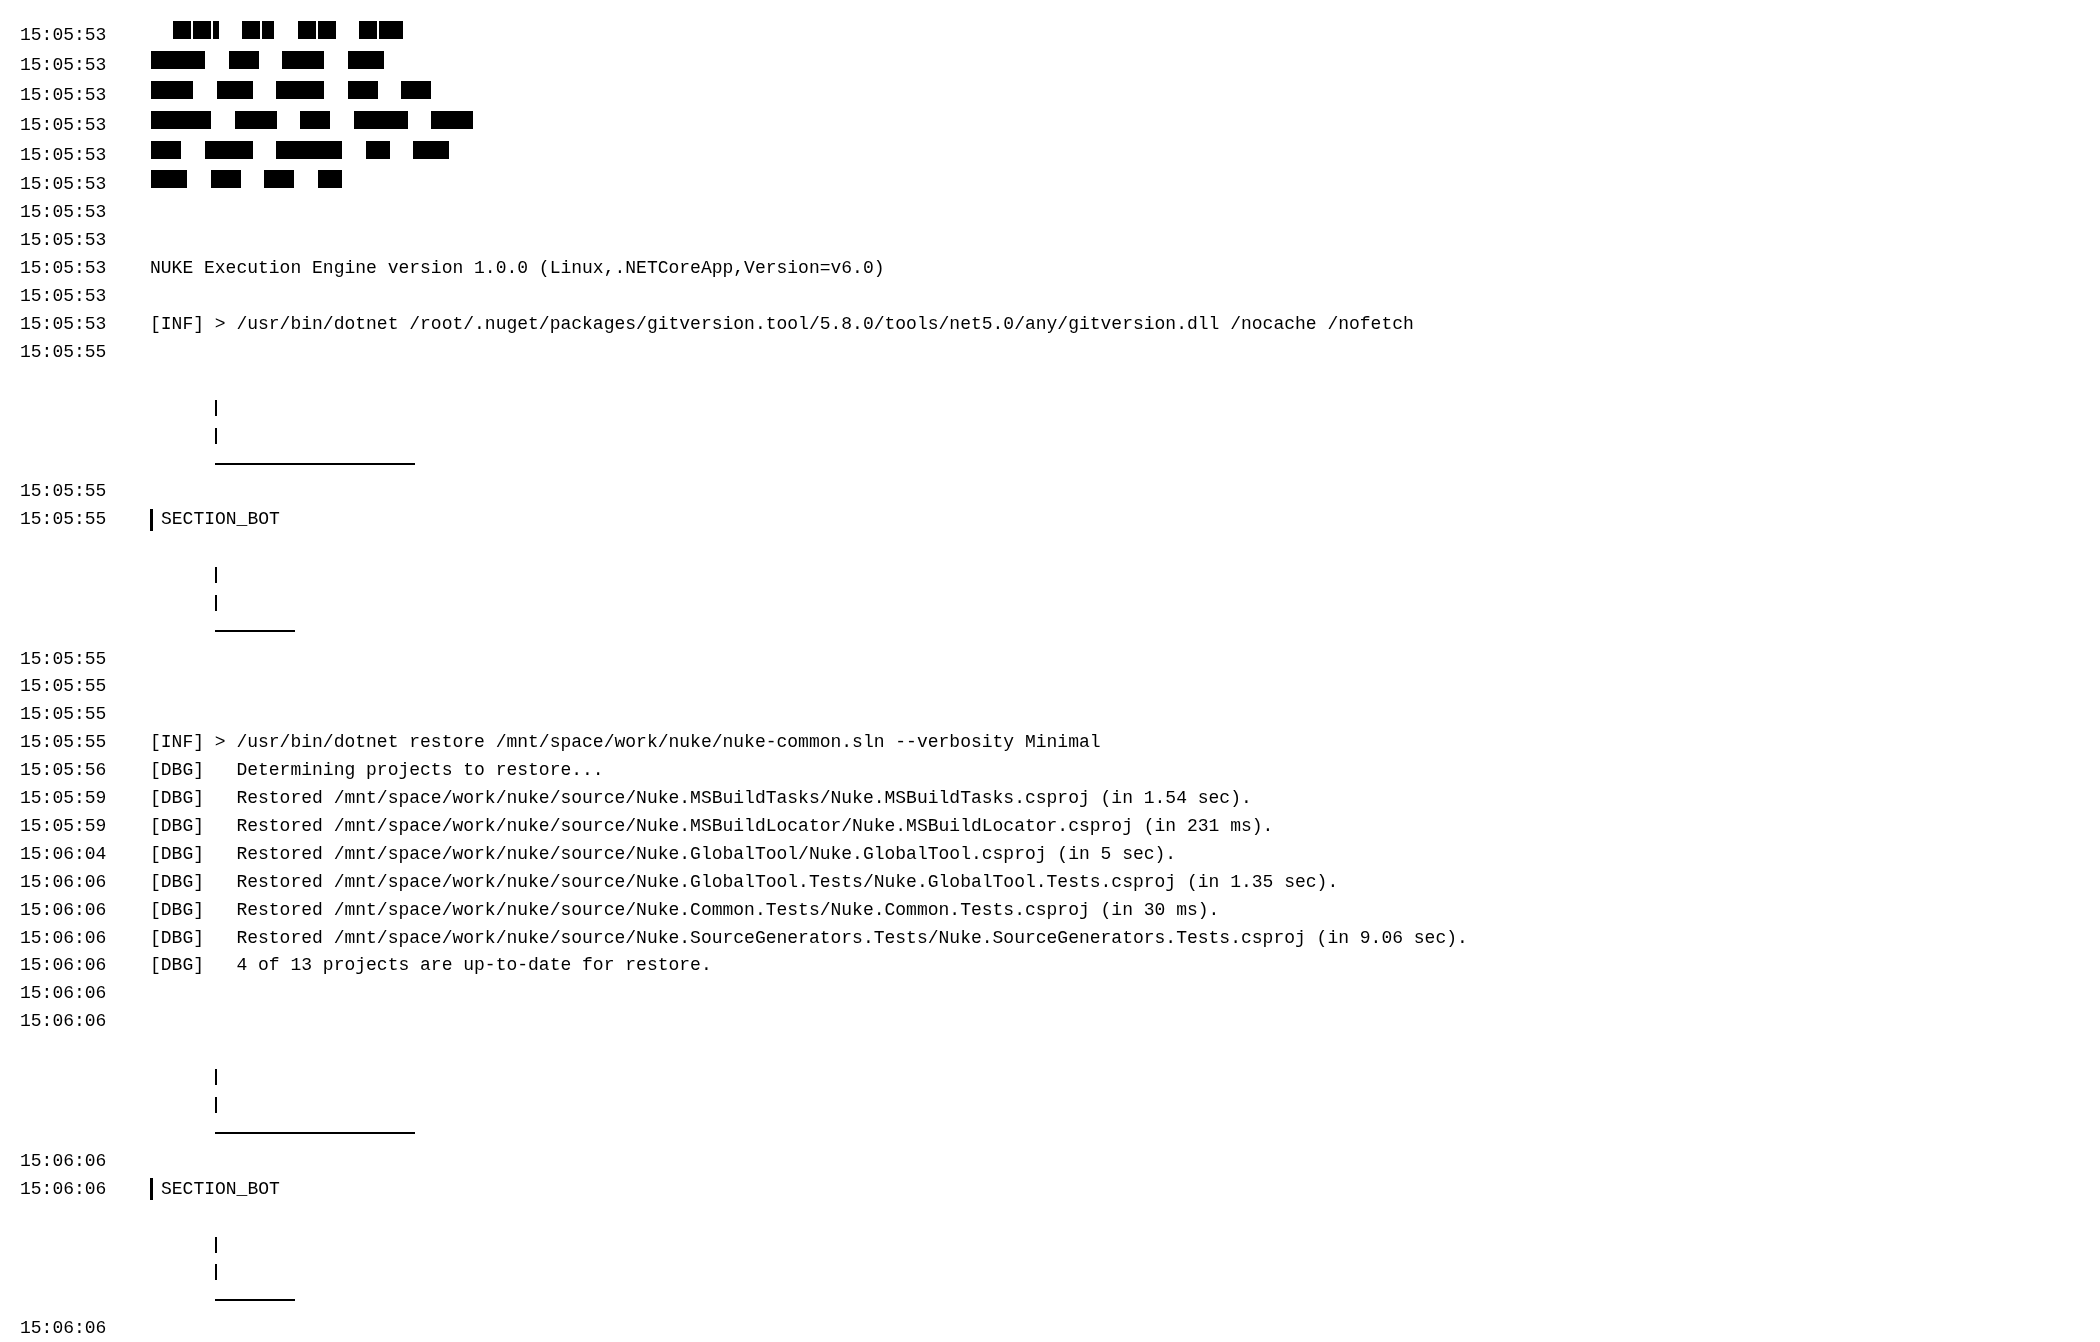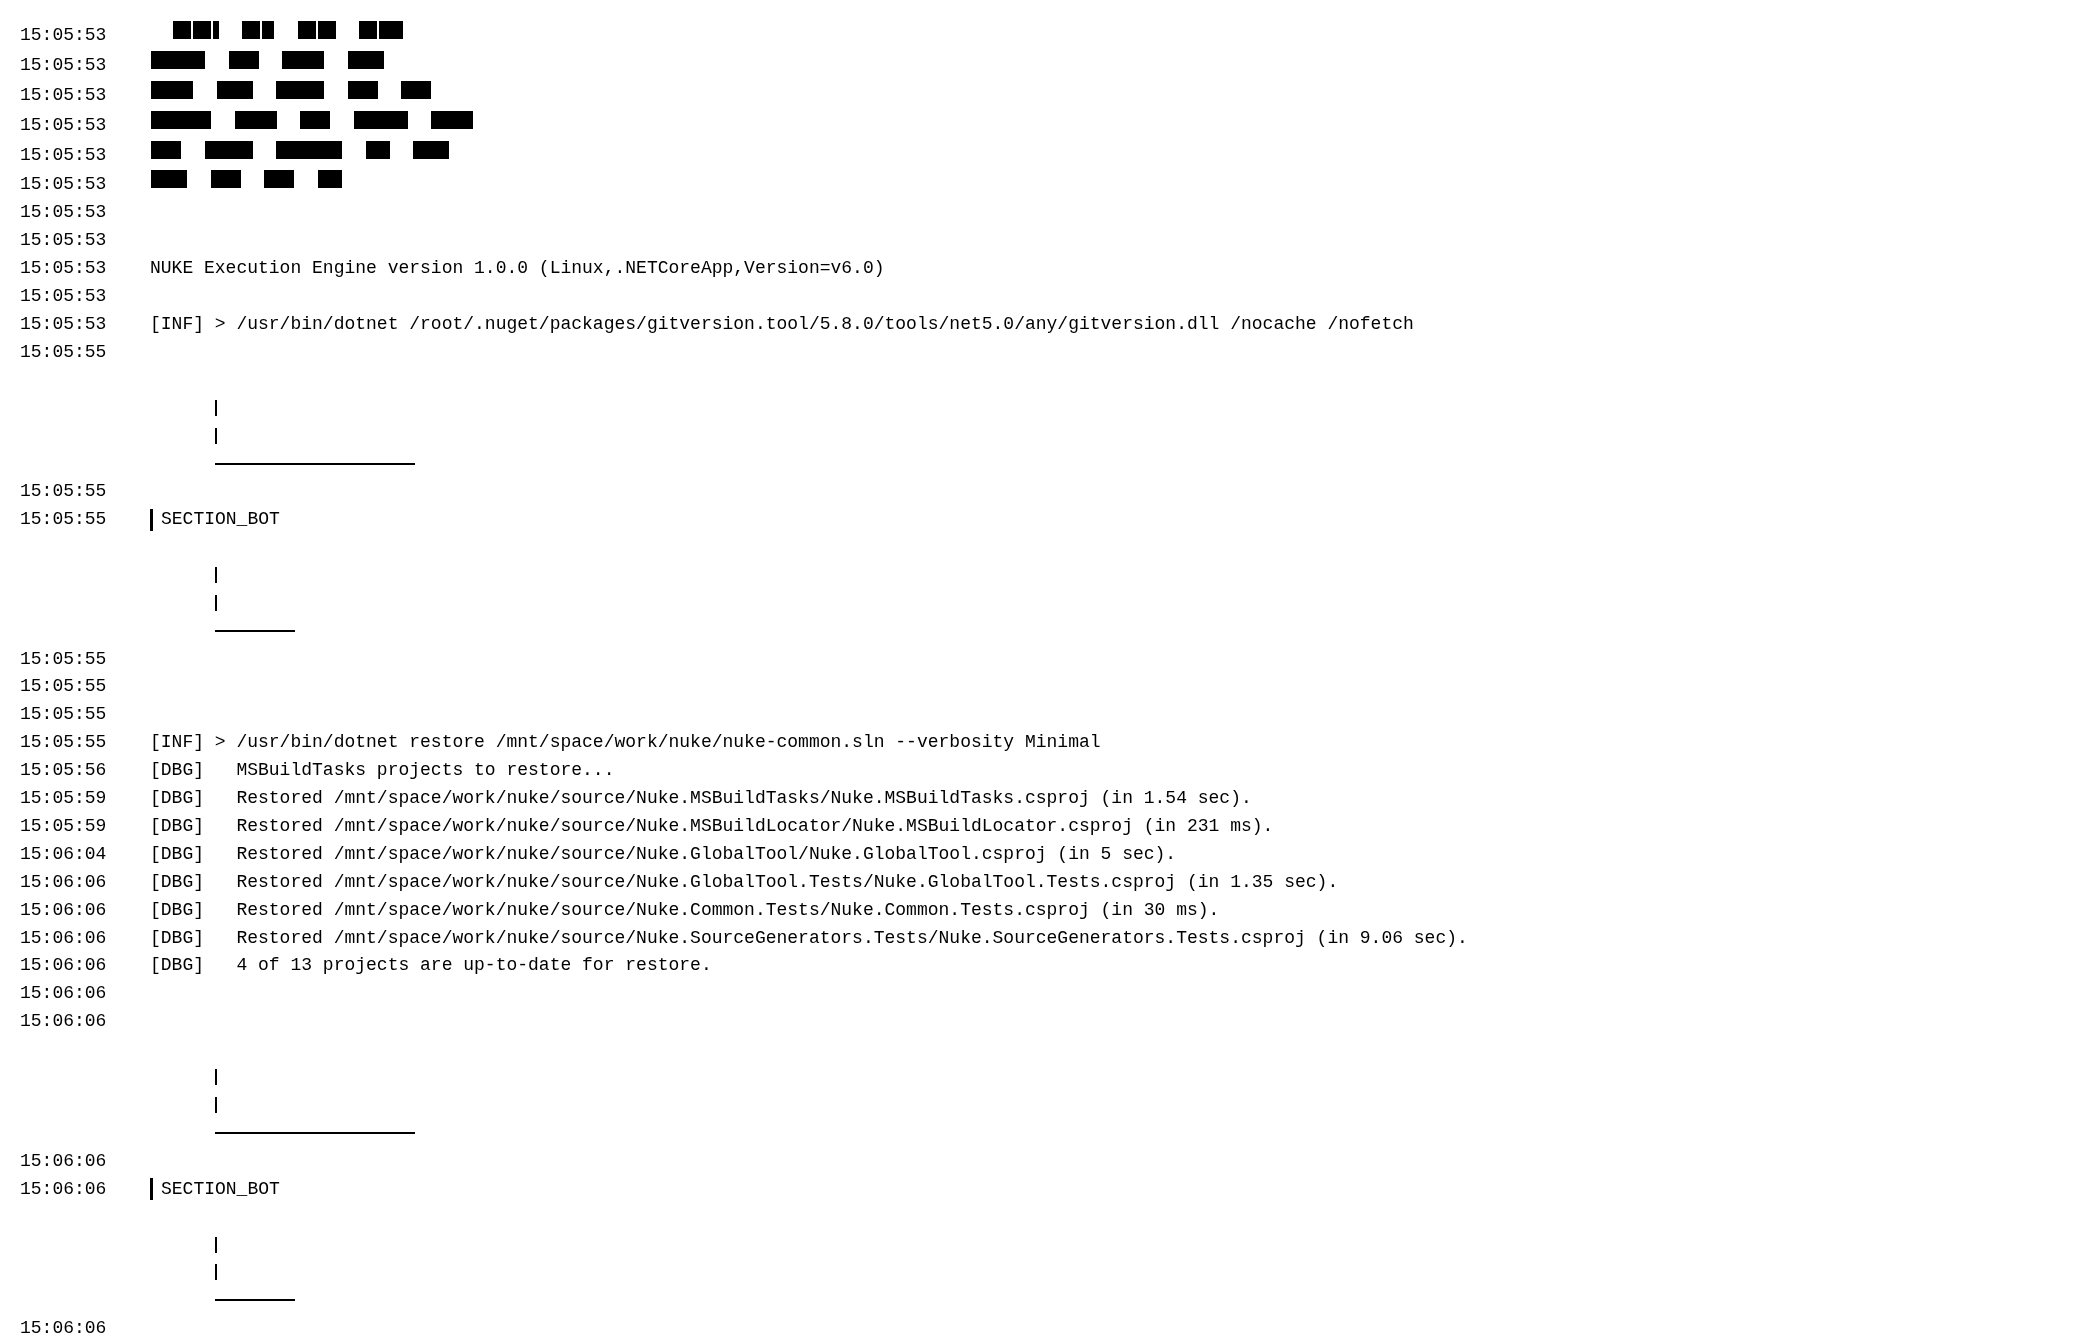--- a/index.html
+++ b/index.html
@@ -145,21 +145,21 @@
     <span class="log-content"> </span>
   </div>
 
   <div class="log-line">
     <span class="timestamp">15:05:55</span>
     <span class="log-content">[INF] &gt; /usr/bin/dotnet restore /mnt/space/work/nuke/nuke-common.sln --verbosity Minimal</span>
   </div>
 
   <div class="log-line">
     <span class="timestamp">15:05:56</span>
-    <span class="log-content">[DBG]   MSBuildTasks projects to restore...</span>
+    <span class="log-content">[DBG]   Determining projects to restore...</span>
   </div>
 
   <div class="log-line">
     <span class="timestamp">15:05:59</span>
     <span class="log-content">[DBG]   Restored /mnt/space/work/nuke/source/Nuke.MSBuildTasks/Nuke.MSBuildTasks.csproj (in 1.54 sec).</span>
   </div>
 
   <div class="log-line">
     <span class="timestamp">15:05:59</span>
     <span class="log-content">[DBG]   Restored /mnt/space/work/nuke/source/Nuke.MSBuildLocator/Nuke.MSBuildLocator.csproj (in 231 ms).</span>

